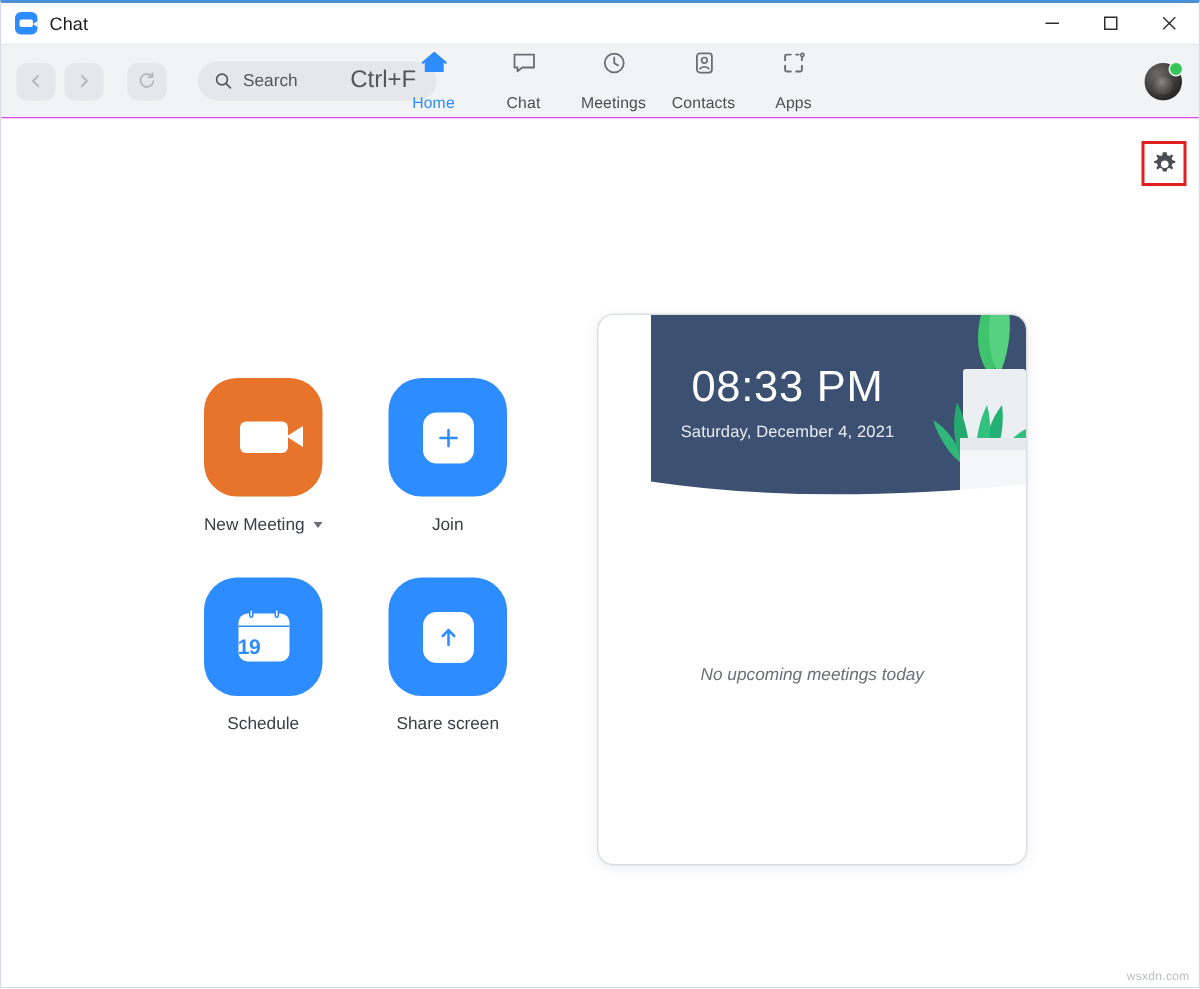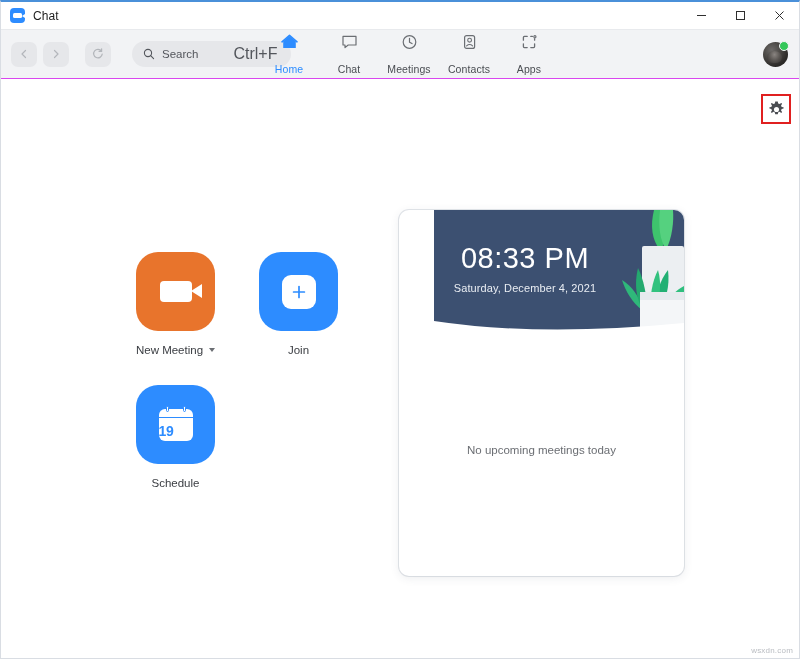--- a/index.html
+++ b/index.html
@@ -399,20 +399,21 @@
   #plant {
     position: absolute;
     right: 0;
     top: 0;
     width: 96px;
     height: 126px;
   }
   #card-body {
     position: relative;
     height: calc(100% - 126px);
+    font-style: italic;
   }
   #empty-msg {
     position: absolute;
     left: 0; right: 0;
     top: 108px;
     text-align: center;
     font-size: 11.5px;
     color: #6b6e73;
   }
 
@@ -595,20 +596,33 @@
             <span class="peg r"></span>
             <span class="cal-top"></span>
             <span class="cal-num">19</span>
           </span>
         </div>
         <div class="action-label-row">
           <span class="action-label">Schedule</span>
         </div>
       </div>
 
+      <div class="action-cell">
+        <div class="action-tile tile-blue">
+          <span class="glyph-sq">
+            <svg width="18" height="18" viewBox="0 0 18 18">
+              <line x1="9" y1="14" x2="9" y2="4.2" stroke="#2d8cff" stroke-width="1.7" stroke-linecap="round"></line>
+              <polyline points="5.2,8 9,4.1 12.8,8" fill="none" stroke="#2d8cff" stroke-width="1.7" stroke-linecap="round" stroke-linejoin="round"></polyline>
+            </svg>
+          </span>
+        </div>
+        <div class="action-label-row">
+          <span class="action-label">Share screen</span>
+        </div>
+      </div>
 
     </div>
 
     <div id="meeting-card">
 
       <div id="card-banner">
 
         <div id="clock-time">08:33 PM</div>
         <div id="clock-date">Saturday, December 4, 2021</div>
 

